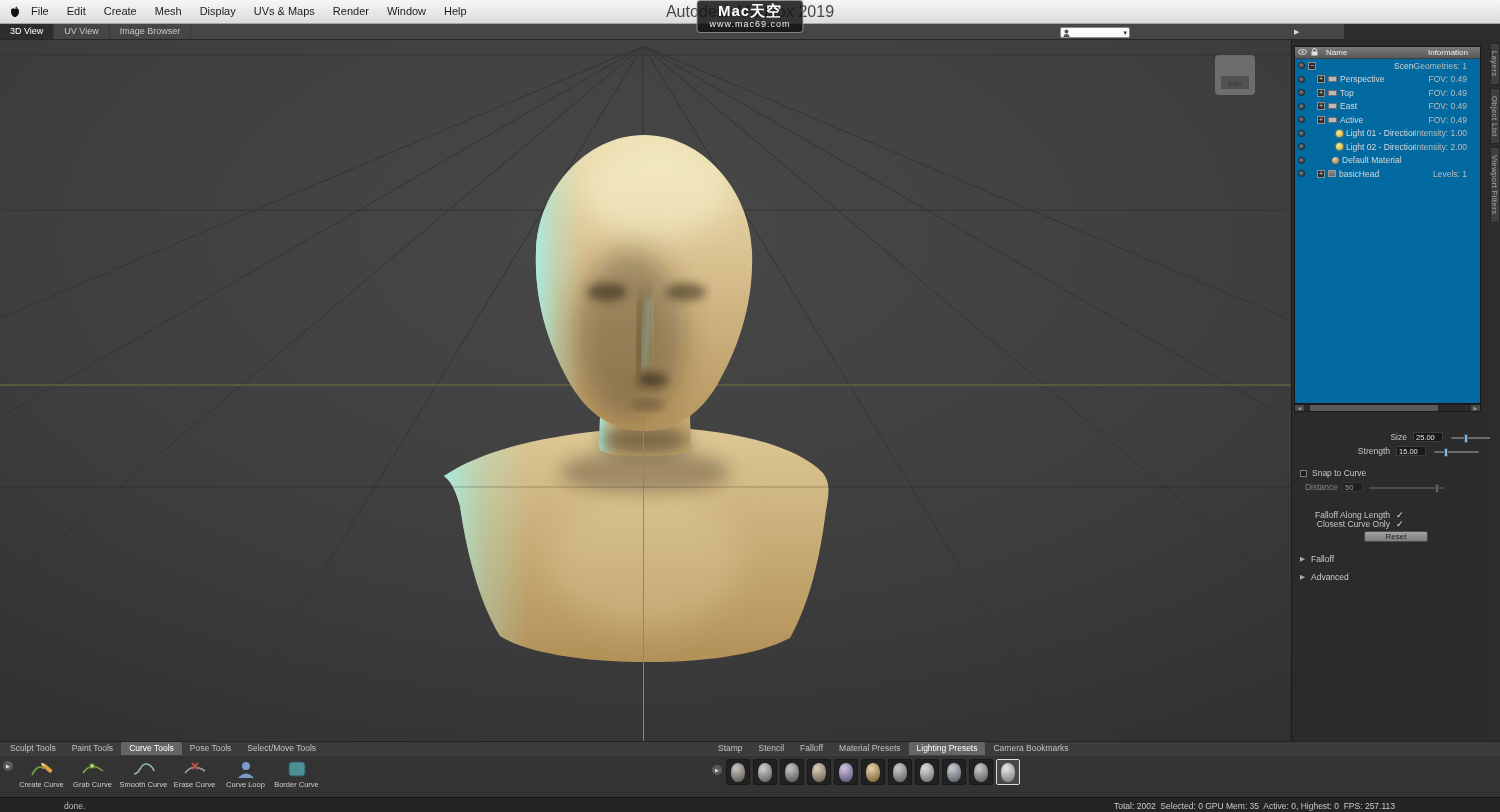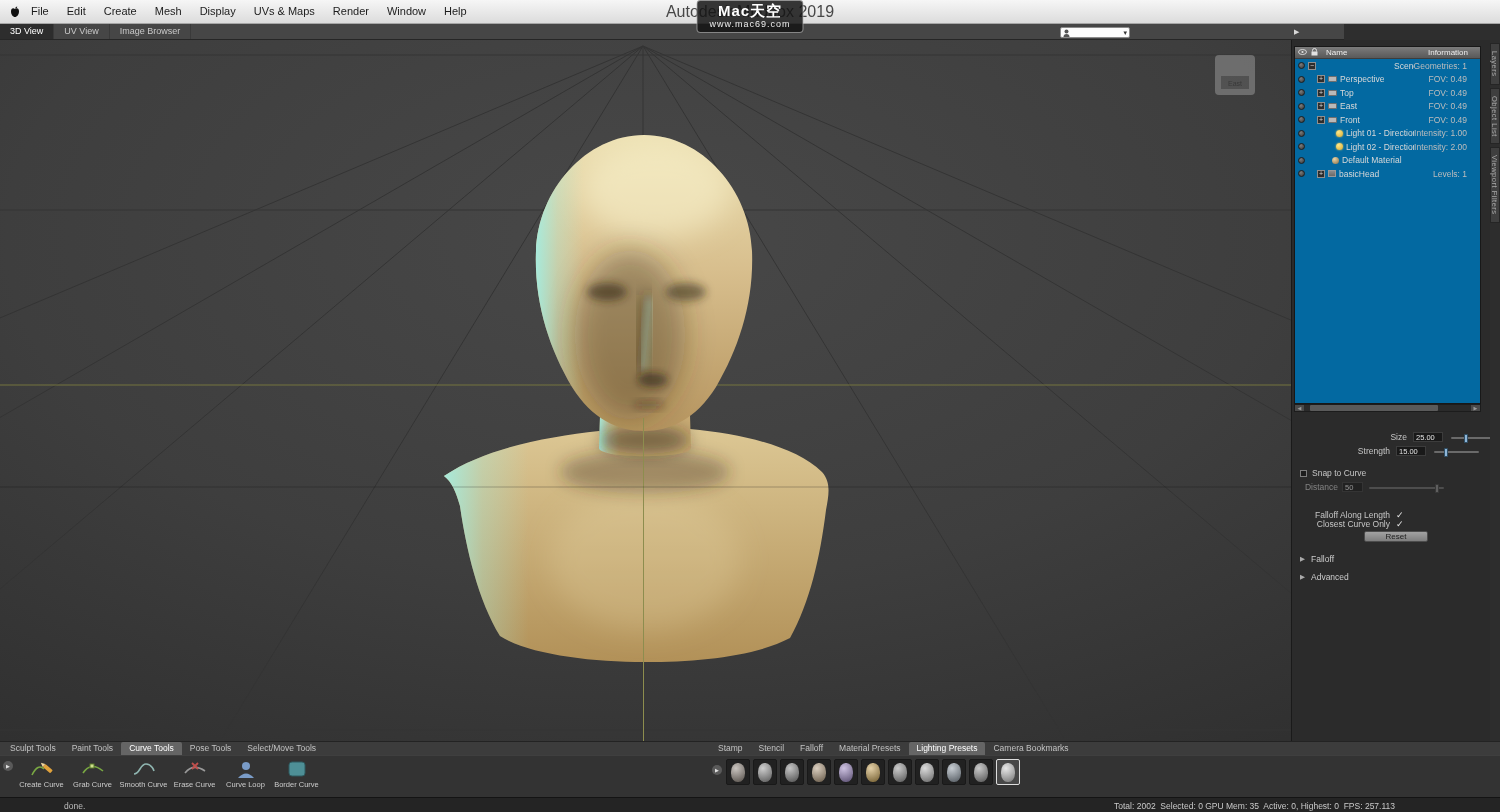--- a/index.html
+++ b/index.html
@@ -304,21 +304,21 @@
               <span class="row-icon camera"></span>
               <span class="row-label">East</span>
             </span>
             <span class="row-info">FOV: 0.49</span>
           </div>
           <div class="olist-row">
             <span class="vis-dot"></span>
             <span class="row-inner" style="padding-left: 12px;">
               <span class="expander on">+</span>
               <span class="row-icon camera"></span>
-              <span class="row-label">Front</span>
+              <span class="row-label">Active</span>
             </span>
             <span class="row-info">FOV: 0.49</span>
           </div>
           <div class="olist-row">
             <span class="vis-dot"></span>
             <span class="row-inner" style="padding-left: 20px;">
               <span class="expander off"></span>
               <span class="row-icon light"></span>
               <span class="row-label">Light 01 - Directional1</span>
             </span>

